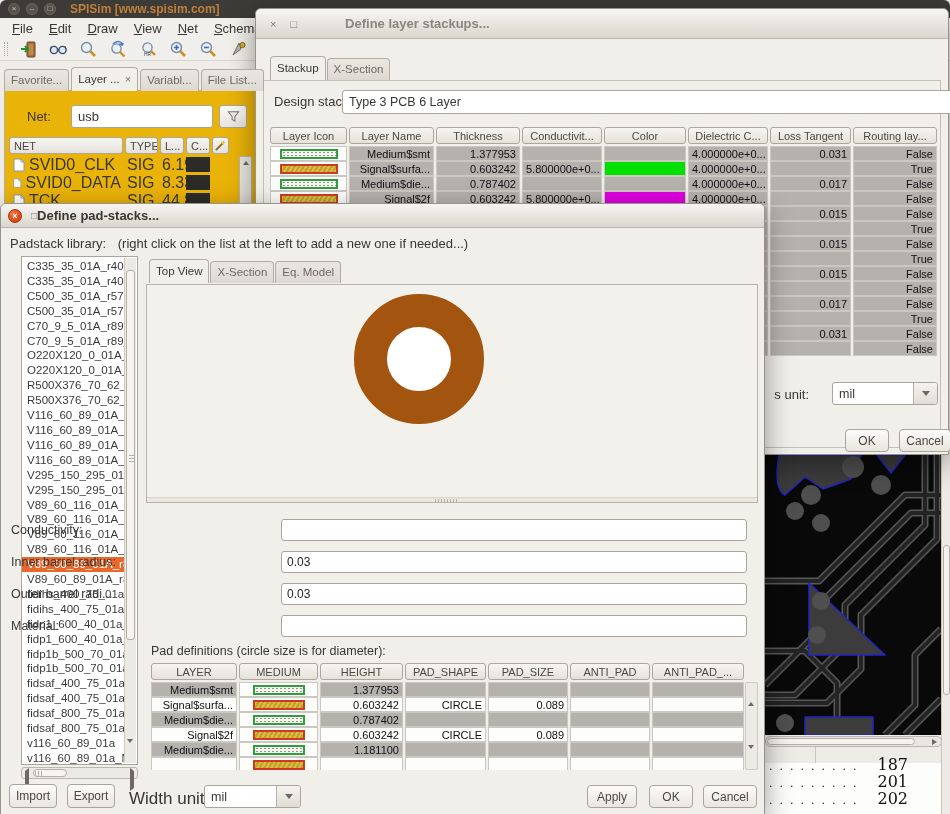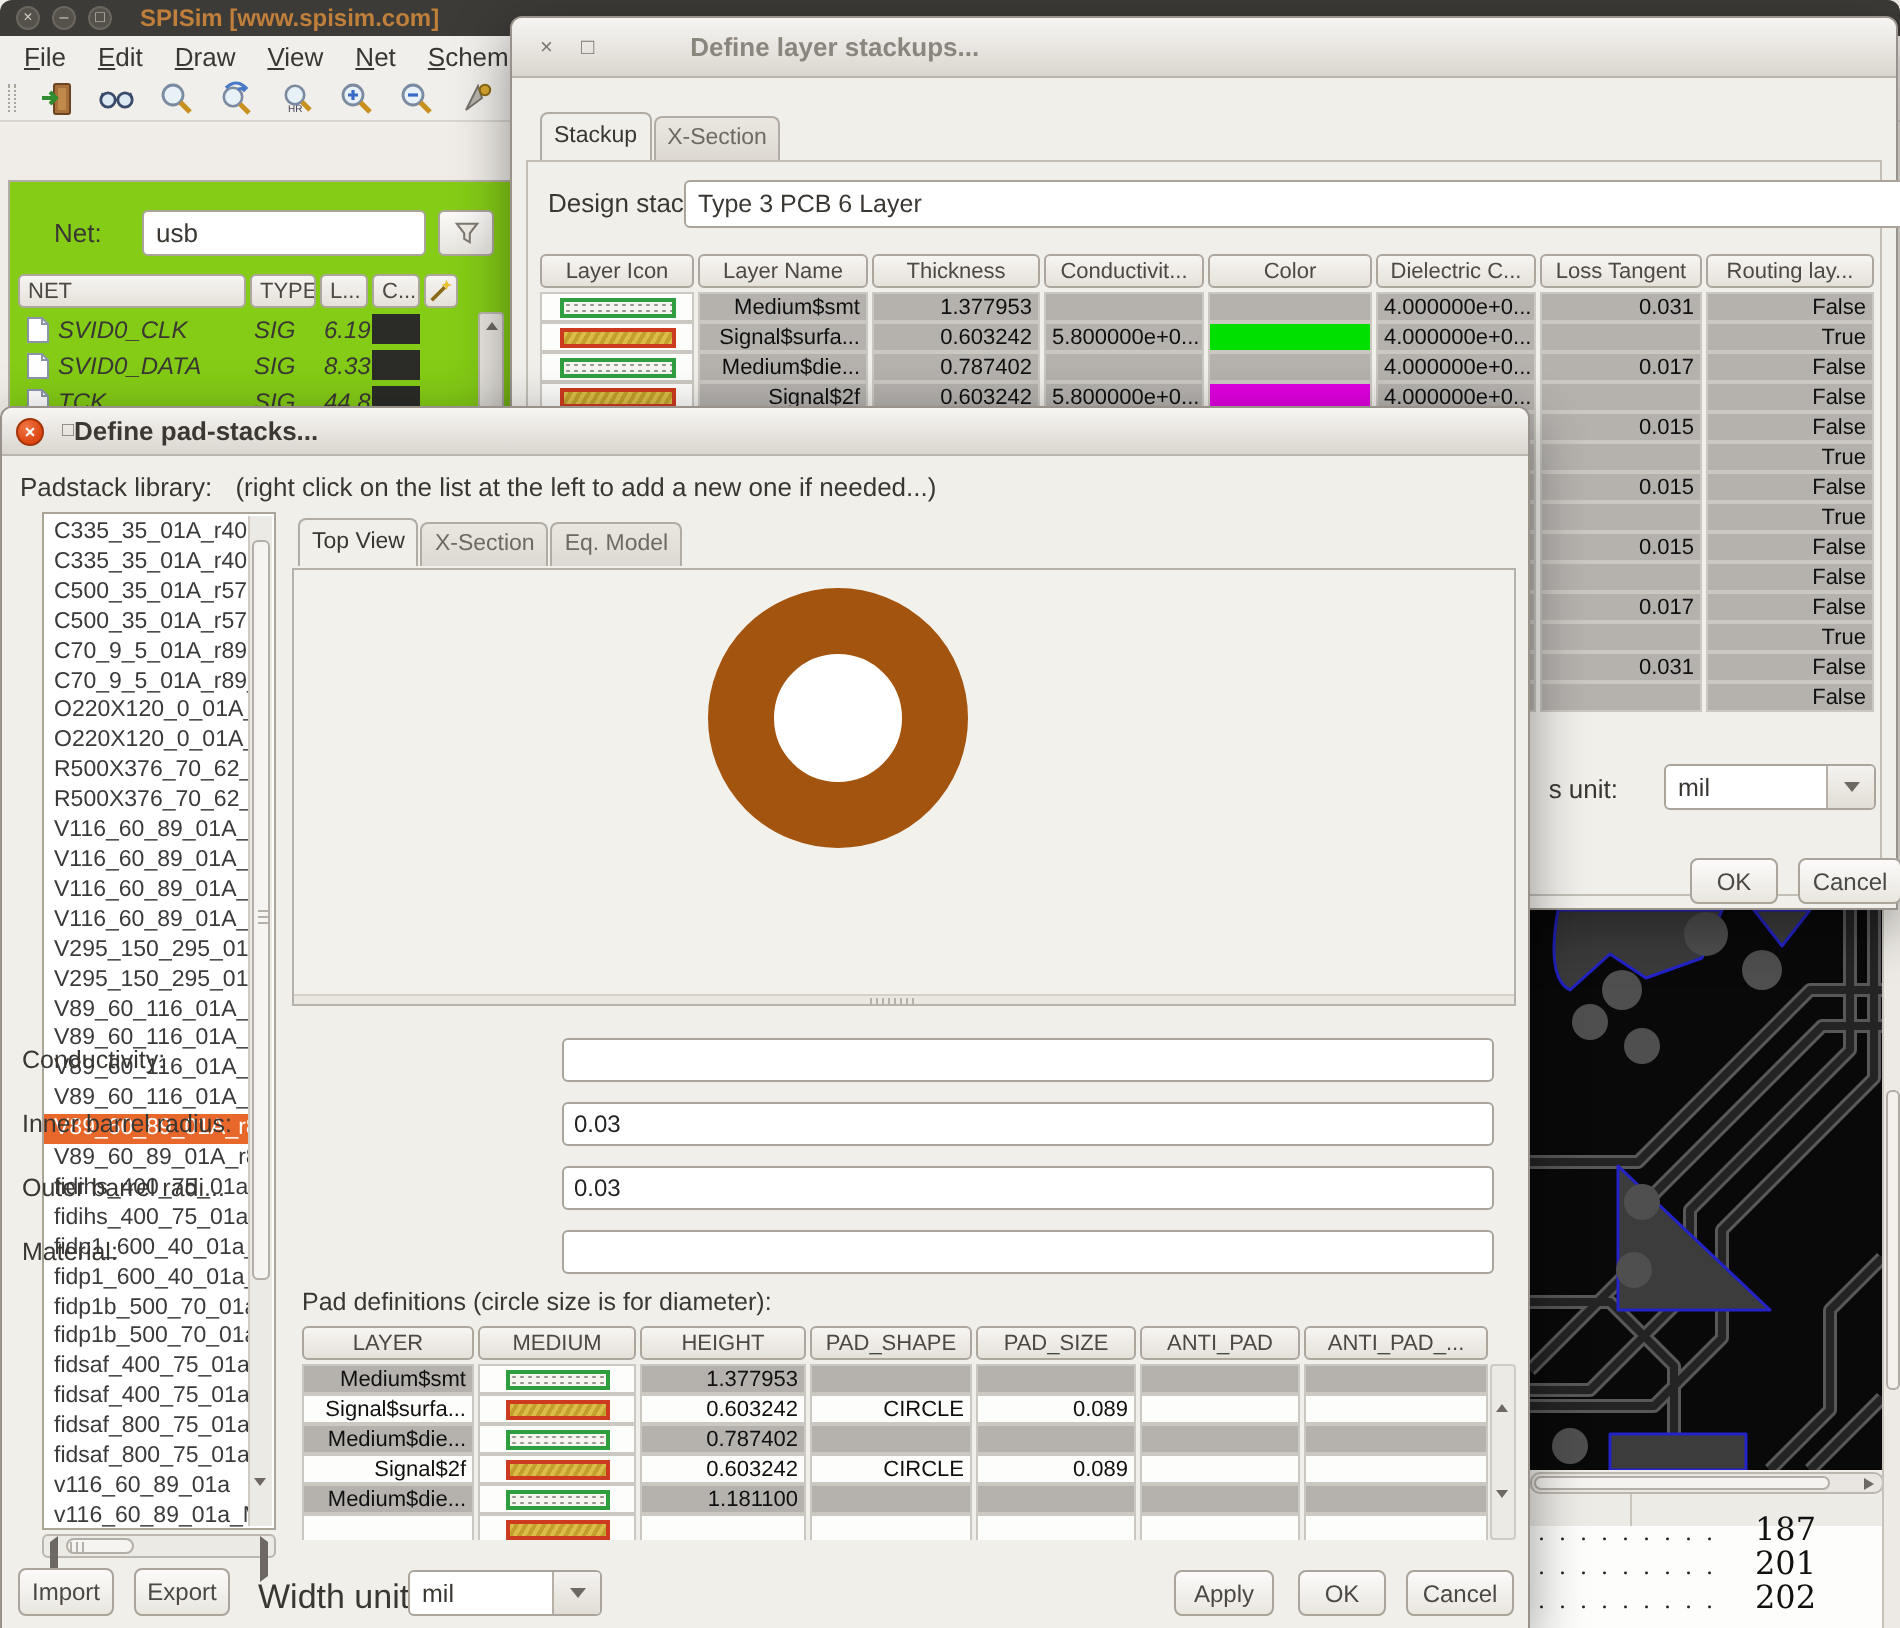--- a/index.html
+++ b/index.html
@@ -21,32 +21,32 @@
     border-bottom:1px solid #d9d5ce; display:flex; align-items:center; gap:11px; padding-left:4px; }
   .toolbar-grip { width:4px; height:14px; border-left:1px dotted #a9a49c; border-right:1px dotted #a9a49c; }
   .tool-btn { width:19px; height:19px; display:flex; align-items:center; justify-content:center; }
 
   
   .lp-tabs { position:absolute; left:4px; top:67px; height:24px; display:flex; gap:2px; z-index:2; }
   .tab { background:linear-gradient(#eae7e1,#ddd9d2); border:1px solid #b2ada4; border-bottom:none;
     border-radius:4px 4px 0 0; padding:4px 6px 3px; font-size:11.5px; color:#6e6962; height:22px; margin-top:2px; white-space:nowrap; }
   .tab.active { background:#f1efea; color:#3a3733; height:24px; margin-top:0; padding-top:5px; }
   .tab .tab-close { margin-left:5px; color:#7a756d; font-size:11px; }
-  .left-panel { position:absolute; left:4px; top:90px; width:252px; height:130px; background:#84cc16;
+  .left-panel { position:absolute; left:4px; top:90px; width:252px; height:130px; background:#eab308;
     border:1px solid #b3aea5; }
   .net-row { position:absolute; left:0; top:14px; width:100%; height:24px; }
   .net-label { position:absolute; left:22px; top:4px; font-size:13px; }
   .net-input { position:absolute; left:66px; top:0; width:142px; height:23px; border:1px solid #aaa49b;
     border-radius:3px; font-size:13px; padding:0 6px; font-family:"Liberation Sans",sans-serif; color:#3a3733; background:#fff; }
   .filter-btn { position:absolute; left:214px; top:0; width:28px; height:23px; background:linear-gradient(#fbfaf8,#e7e4de);
     border:1px solid #aaa49b; border-radius:3px; display:flex; align-items:center; justify-content:center; }
   .lp-header { position:absolute; left:4px; top:46px; display:flex; gap:2px; }
   .lp-rows { position:absolute; left:4px; top:65px; }
   .lp-row { display:flex; gap:2px; height:17px; margin-bottom:1px; align-items:center; }
-  .lp-cell { font-size:12px; display:flex; align-items:center; padding:0 2px; height:17px;font-style:italic; }
+  .lp-cell { font-size:16px; display:flex; align-items:center; padding:0 2px; height:17px; }
   .lp-scroll { position:absolute; right:3px; top:65px; width:13px; height:62px; background:#e9e6e0;
     border:1px solid #bcb7ae; border-radius:2px; }
   .lp-scroll .sb-up { position:absolute; top:1px; left:1px; width:9px; height:10px; display:flex; align-items:center; justify-content:center; }
 
   .th { background:linear-gradient(#f7f5f2,#e5e1da); border:1px solid #aca69d; border-radius:3px;
     font-size:11px; color:#4c4842; display:flex; align-items:center; justify-content:center; height:17px; overflow:hidden; white-space:nowrap; }
   .td { background:#b5b2ae; border:1px solid #cbc7c1; font-size:11px; color:#101010; height:15px;
     display:flex; align-items:center; padding:0 3px; overflow:hidden; white-space:nowrap; }
   .td.white { background:#fdfdfc; }
   .td.right { justify-content:flex-end; }
@@ -254,20 +254,26 @@
         </svg>
       </span>
       <span class="tool-btn">
         <svg width="19" height="19" viewBox="0 0 19 19">
           <path d="M4 2 L12 9 L8.6 9.4 L10.4 14 L8.6 15 L6.8 10.4 L4 12.6 Z" fill="#fff" stroke="#66615a" stroke-width="1.1"></path>
           <path d="M11.5 11.5 l5 5 M16.5 11.5 l-5 5" stroke="#c82818" stroke-width="1.8"></path>
         </svg>
       </span>
     </div>
 
+  <div class="lp-tabs" id="lpTabs">
+      <div class="tab">Favorite...</div>
+      <div class="tab active">Layer ...<span class="tab-close">×</span></div>
+      <div class="tab">Variabl...</div>
+      <div class="tab">File List...</div>
+    </div>
   <div class="left-panel">
     <div class="net-row">
       <span class="net-label">Net:</span>
       <input class="net-input" value="usb" style="">
       <span class="filter-btn">
         <svg width="13" height="13" viewBox="0 0 14 14">
           <path d="M1.5 2 h11 L8.5 7.2 V12 L5.5 10.2 V7.2 Z" fill="#eeebe4" stroke="#7e7870" stroke-width="1.1"></path>
         </svg>
       </span>
     </div>

